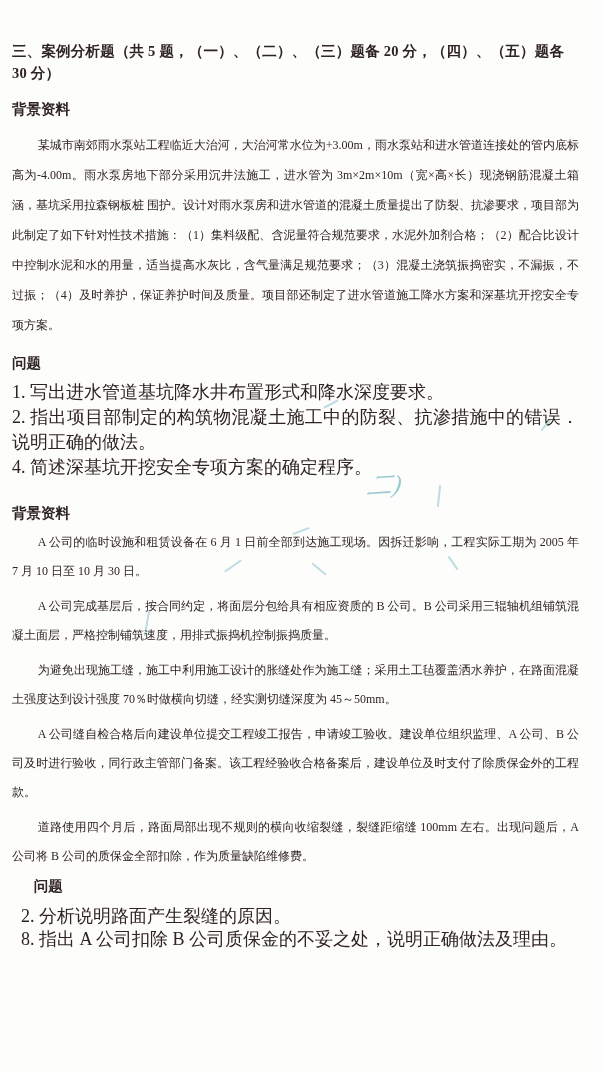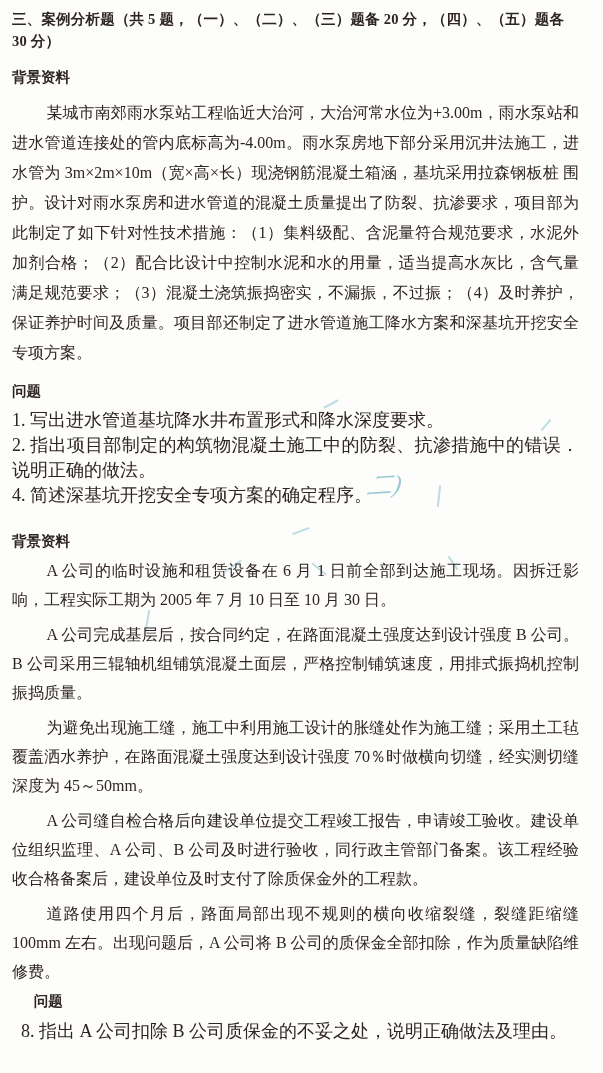--- a/index.html
+++ b/index.html
@@ -13,38 +13,39 @@
     height: 1073px;
     overflow: hidden;
     background: #fdfdfc;
     font-family: "Liberation Serif", "DejaVu Serif", serif;
     color: #2e2421;
   }
   .content {
     position: relative;
     padding: 8px 24px 0 12px;
     z-index: 2;
+    margin-top: 32px;
   }
   .doc-title {
     font-size: 14.5px;
     font-weight: bold;
     line-height: 22px;
     letter-spacing: 0.2px;
   }
   .section-heading {
     font-size: 14.5px;
     font-weight: bold;
     line-height: 18px;
   }
   .h-case1-bg   { margin-top: 16px; }
   .h-case1-q    { margin-top: 14px; }
   .h-case2-bg   { margin-top: 24px; }
   .h-case2-q    { margin-top: 5px; text-indent: 1.5em; }
   .para {
-    font-size: 16px;
+    font-size: 12px;
     line-height: 30px;
     text-align: justify;
     text-indent: 2.15em;
     margin: 0;
   }
   .case1-para { margin-top: 12px; }
   .case2-paras { margin-top: 6px; }
   .case2-paras .para {
     line-height: 29px;
     margin-bottom: 6px;
@@ -120,26 +121,27 @@
     <div class="q-list">
       <div class="q-item">1. 写出进水管道基坑降水井布置形式和降水深度要求。</div>
       <div class="q-item">2. 指出项目部制定的构筑物混凝土施工中的防裂、抗渗措施中的错误．说明正确的做法。</div>
       <div class="q-item">4. 简述深基坑开挖安全专项方案的确定程序。</div>
     </div>
 
     <div class="section-heading h-case2-bg">背景资料</div>
 
     <div class="case2-paras">
       <p class="para">A 公司的临时设施和租赁设备在 6 月 1 日前全部到达施工现场。因拆迁影响，工程实际工期为 2005 年 7 月 10 日至 10 月 30 日。</p>
-      <p class="para">A 公司完成基层后，按合同约定，在路面混凝土强度达到设计强度 B 公司。B 公司采用三辊轴机组铺筑混凝土面层，严格控制铺筑速度，用排式振捣机控制振捣质量。</p>
+      <p class="para">A 公司完成基层后，按合同约定，将面层分包给具有相应资质的 B 公司。B 公司采用三辊轴机组铺筑混凝土面层，严格控制铺筑速度，用排式振捣机控制振捣质量。</p>
       <p class="para">为避免出现施工缝，施工中利用施工设计的胀缝处作为施工缝；采用土工毡覆盖洒水养护，在路面混凝土强度达到设计强度 70％时做横向切缝，经实测切缝深度为 45～50mm。</p>
       <p class="para">A 公司缝自检合格后向建设单位提交工程竣工报告，申请竣工验收。建设单位组织监理、A 公司、B 公司及时进行验收，同行政主管部门备案。该工程经验收合格备案后，建设单位及时支付了除质保金外的工程款。</p>
       <p class="para">道路使用四个月后，路面局部出现不规则的横向收缩裂缝，裂缝距缩缝 100mm 左右。出现问题后，A 公司将 B 公司的质保金全部扣除，作为质量缺陷维修费。</p>
     </div>
 
     <div class="section-heading h-case2-q">问题</div>
 
     <div class="q-list q-list-2">
+      <div class="q-item">2. 分析说明路面产生裂缝的原因。</div>
       <div class="q-item">8. 指出 A 公司扣除 B 公司质保金的不妥之处，说明正确做法及理由。</div>
     </div>
 
   </div>
 </div>
 
 </body></html>

